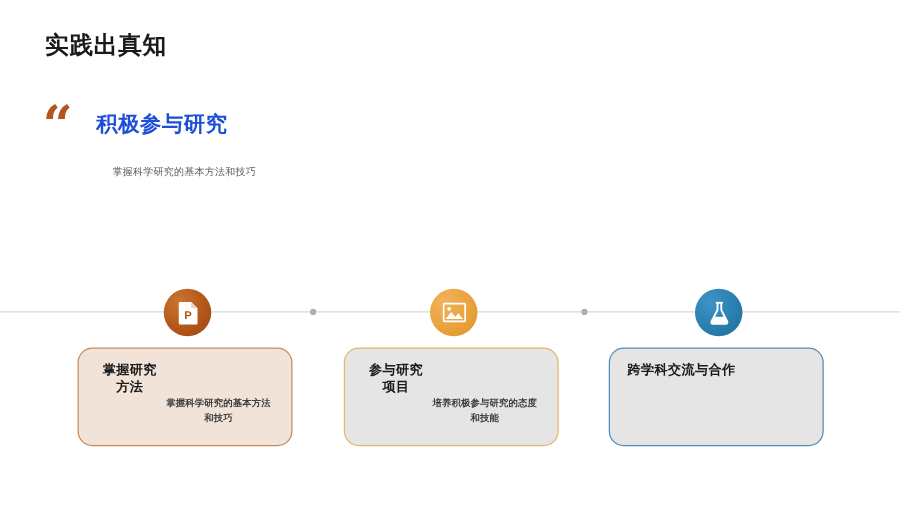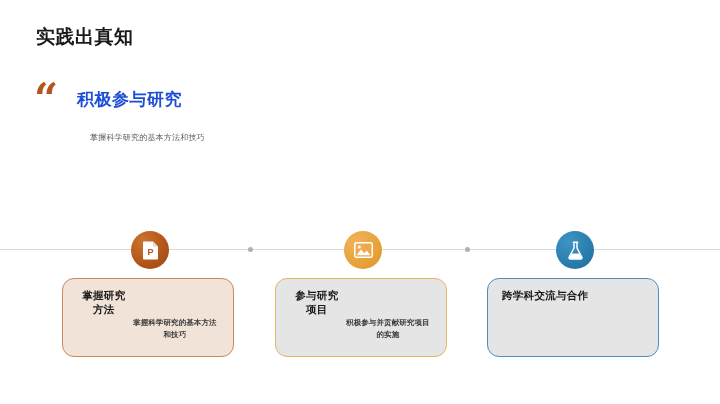--- a/index.html
+++ b/index.html
@@ -118,20 +118,20 @@
     </span>
   </div>
 
   <div class="card c1">
     <div class="card-title">掌握研究方法</div>
     <div class="card-desc">掌握科学研究的基本方法和技巧</div>
   </div>
 
   <div class="card c2">
     <div class="card-title">参与研究项目</div>
-    <div class="card-desc">积极参与并贡献研究项目的实施</div>
+    <div class="card-desc">培养积极参与研究的态度和技能</div>
   </div>
 
   <div class="card c3">
     <div class="card-title">跨学科交流与合作</div>
   </div>
 
 </div>
 
 </body></html>

